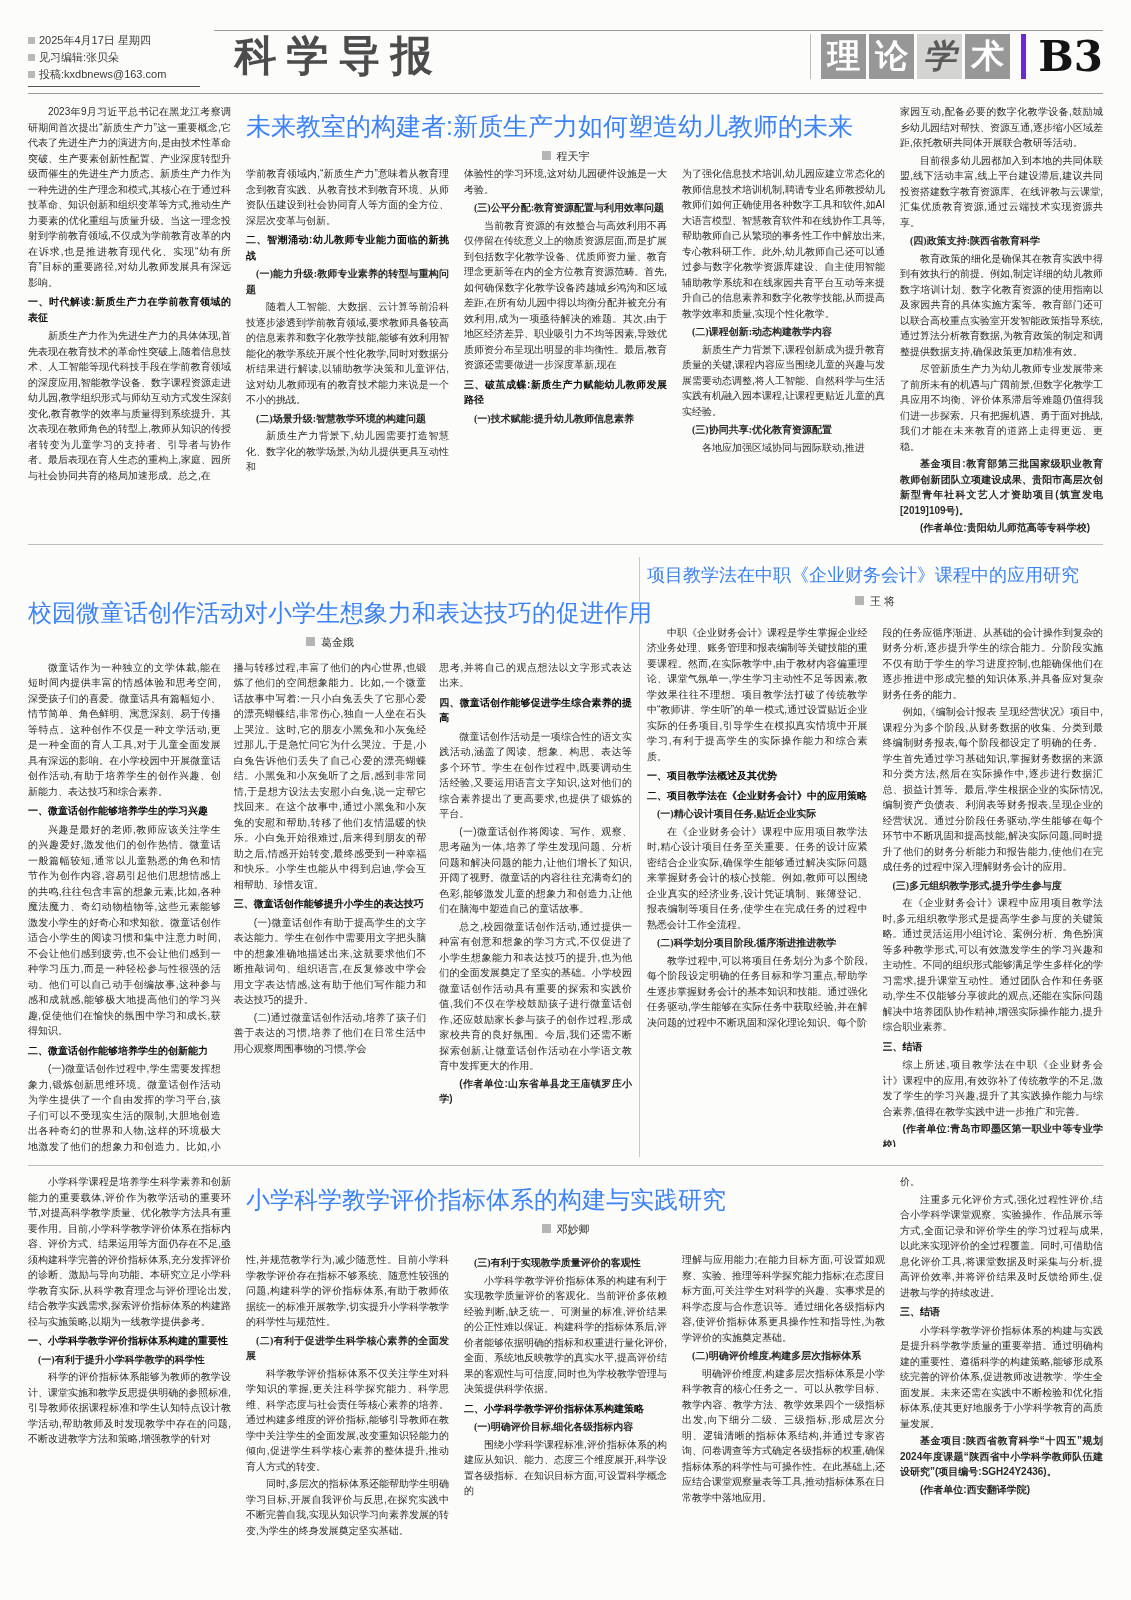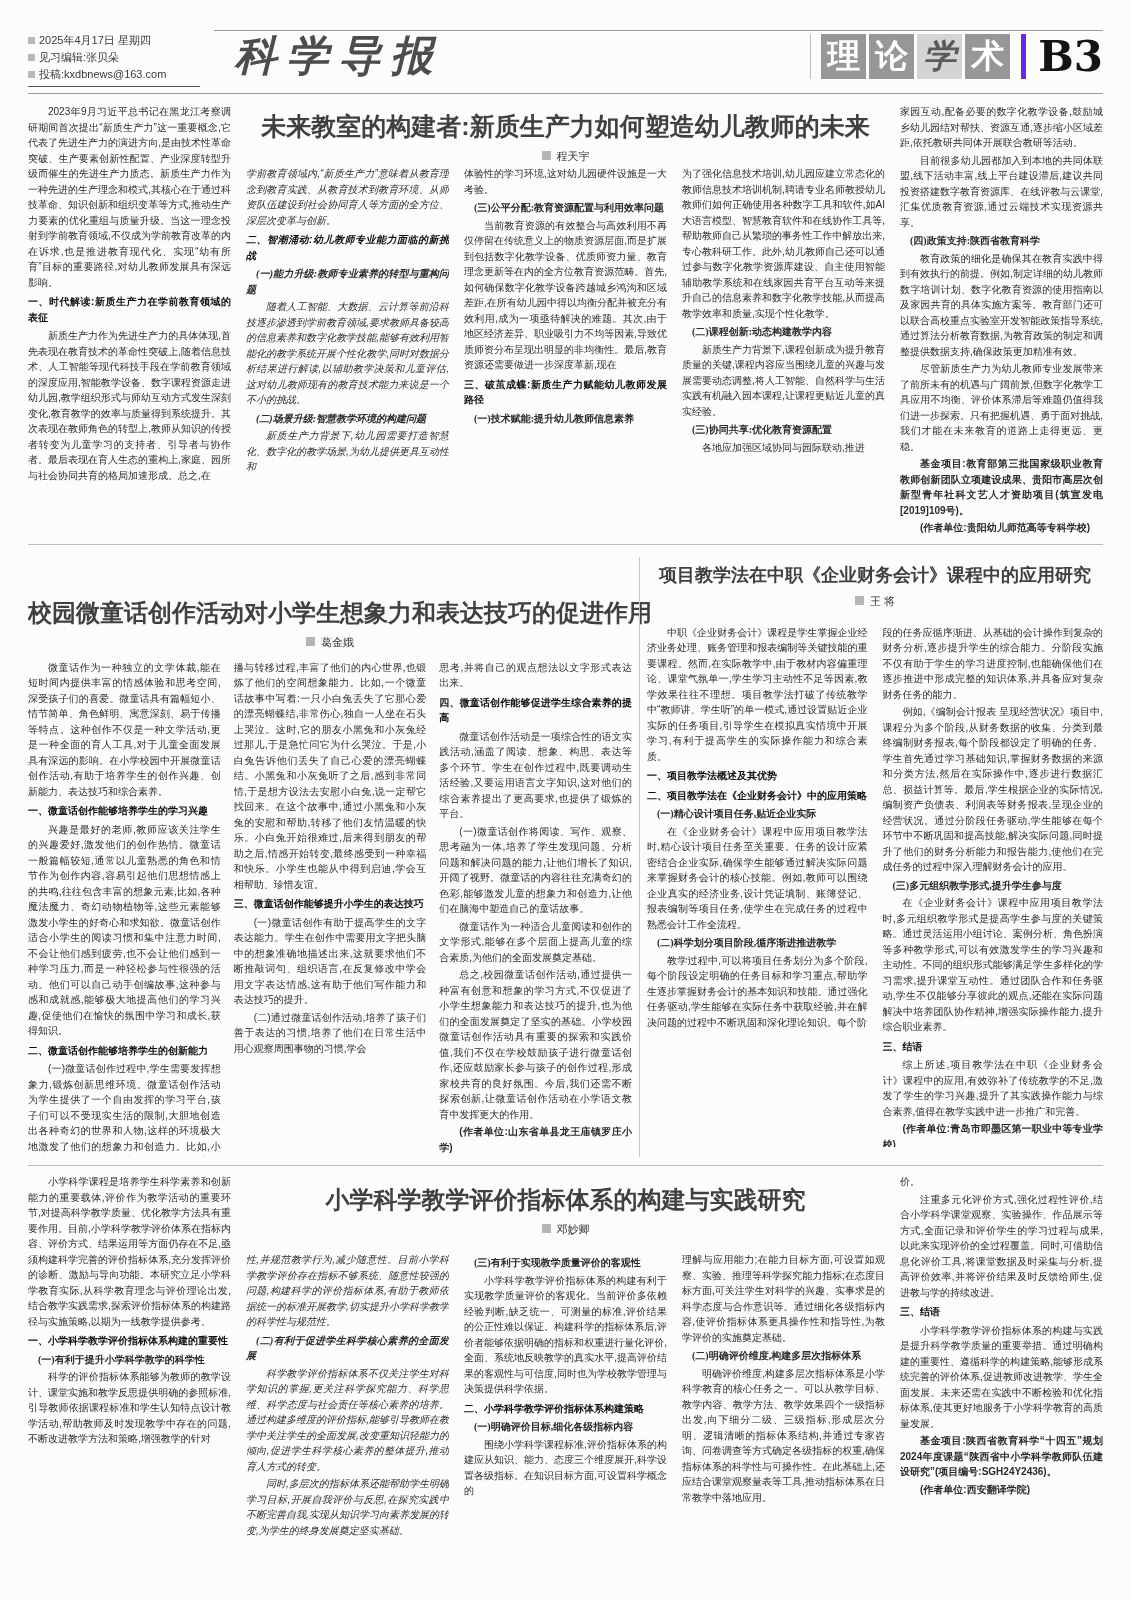--- a/index.html
+++ b/index.html
@@ -7,47 +7,47 @@
         font-family:"Liberation Sans", sans-serif;box-sizing:border-box;padding:26px 28px 4px 28px;overflow:hidden;}
   
   .hdr{position:relative;height:68px;margin-bottom:10px;}
   .hdr-topline{position:absolute;left:186px;right:0;top:4px;height:1px;background:#9a9a9a;}
   .hdr-botline{position:absolute;left:0;right:0;bottom:0;height:1px;background:#9a9a9a;}
   .hdr-left{width:172px;font-size:11px;line-height:17px;color:#3a3a3a;border-bottom:1px solid #555;
             padding-bottom:3px;display:inline-block;vertical-align:top;margin-top:6px;}
   .hdr-left .row{white-space:nowrap;}
   .bull{display:inline-block;width:7px;height:7px;background:#b9b9b9;margin-right:4px;}
   .masthead{display:inline-block;vertical-align:top;margin-left:30px;margin-top:2px;
-            font-family:"DejaVu Serif", serif;font-style:italic;font-weight:700;font-size:42px;
+            font-family:"DejaVu Serif", serif;font-weight:700;font-size:42px;
             letter-spacing:10px;color:#4c4c4c;}
   .hdr-right{position:absolute;right:0;top:8px;display:flex;align-items:center;
              border-left:1px solid #bdbdbd;padding-left:10px;}
   .secbox{width:45px;height:45px;margin-right:3px;background:#979797;color:#fff;display:flex;
           align-items:center;justify-content:center;font-size:33px;font-weight:700;}
   .secbox.light{background:#d4d4d2;color:#5a5a5a;font-family:"DejaVu Serif", serif;font-style:italic;}
   .pageno{font-family:"DejaVu Serif", serif;font-weight:700;font-size:42px;color:#141414;
           border-left:5px solid #6d28d9;padding-left:12px;margin-left:8px;line-height:45px;}
   
   .col{overflow:hidden;font-size:10px;line-height:1.55;text-align:justify;}
   .blk{margin:0 0 2px 0;}
   .blk.p,.blk.fund,.blk.attr{text-indent:2em;}
   .blk.h{font-weight:700;color:#101010;margin:4px 0 3px 0;}
   .blk.k{font-weight:700;font-family:"Liberation Serif", serif;margin:3px 0 2px 0;text-indent:1em;}
   .blk.fund,.blk.attr{font-weight:700;}
-  .hl{margin:0;font-weight:700;color:#404040;white-space:nowrap;text-align:center;line-height:1.15;}
+  .hl{margin:0;font-weight:400;color:#3b82f6;white-space:nowrap;text-align:left;line-height:1.15;}
   .byline{text-align:center;font-size:11px;color:#333;margin-top:8px;}
   .bsq{display:inline-block;width:9px;height:9px;background:#b5b5b5;margin-right:6px;}
   
   .art-top{display:grid;grid-template-columns:repeat(5,1fr);grid-template-rows:62px 1fr;
            column-gap:15px;height:432px;overflow:hidden;}
   .art-top .hl-wrap{grid-column:2/5;grid-row:1;padding-top:8px;}
   .hl-1{font-size:25px;}
   .gfull-l{grid-column:1;grid-row:1/3;}
   .gfull-r{grid-column:5;grid-row:1/3;}
-  .g2{grid-column:2;grid-row:2;font-style:italic;} .g3{grid-column:3;grid-row:2;} .g4{grid-column:4;grid-row:2;}
+  .g2{grid-column:2;grid-row:2;} .g3{grid-column:3;grid-row:2;} .g4{grid-column:4;grid-row:2;}
   
   .hrule{height:1px;background:#bcbcbc;margin:8px 0;}
   .band{display:flex;height:604px;overflow:hidden;}
   .art-mid2{width:604px;margin-top:40px;}
   .vrule{width:1px;background:#c8c8c8;margin:4px 7px 0 7px;}
   .art-mid3{flex:1;}
   .hl-2{font-size:24px;padding-top:6px;}
   .hl-3{font-size:18px;padding-top:12px;}
   .cols3{display:grid;grid-template-columns:repeat(3,1fr);column-gap:13px;height:528px;overflow:hidden;margin-top:10px;}
   .cols2{display:grid;grid-template-columns:repeat(2,1fr);column-gap:15px;height:522px;overflow:hidden;margin-top:16px;}
@@ -141,21 +141,20 @@
             <div class="blk pc">播与转移过程,丰富了他们的内心世界,也锻炼了他们的空间想象能力。比如,一个微童话故事中写着:一只小白兔丢失了它那心爱的漂亮蝴蝶结,非常伤心,独自一人坐在石头上哭泣。这时,它的朋友小黑兔和小灰兔经过那儿,于是急忙问它为什么哭泣。于是,小白兔告诉他们丢失了自己心爱的漂亮蝴蝶结。小黑兔和小灰兔听了之后,感到非常同情,于是想方设法去安慰小白兔,说一定帮它找回来。在这个故事中,通过小黑兔和小灰兔的安慰和帮助,转移了他们友情温暖的快乐。小白兔开始很难过,后来得到朋友的帮助之后,情感开始转变,最终感受到一种幸福和快乐。小学生也能从中得到启迪,学会互相帮助、珍惜友谊。</div>
             <div class="blk h">三、微童话创作能够提升小学生的表达技巧</div>
             <div class="blk p">(一)微童话创作有助于提高学生的文字表达能力。学生在创作中需要用文字把头脑中的想象准确地描述出来,这就要求他们不断推敲词句、组织语言,在反复修改中学会用文字表达情感,这有助于他们写作能力和表达技巧的提升。</div>
             <div class="blk p">(二)通过微童话创作活动,培养了孩子们善于表达的习惯,培养了他们在日常生活中用心观察周围事物的习惯,学会</div>
           </div>
         <div class="col">
             <div class="blk pc">思考,并将自己的观点想法以文字形式表达出来。</div>
             <div class="blk h">四、微童话创作能够促进学生综合素养的提高</div>
             <div class="blk p">微童话创作活动是一项综合性的语文实践活动,涵盖了阅读、想象、构思、表达等多个环节。学生在创作过程中,既要调动生活经验,又要运用语言文字知识,这对他们的综合素养提出了更高要求,也提供了锻炼的平台。</div>
             <div class="blk p">(一)微童话创作将阅读、写作、观察、思考融为一体,培养了学生发现问题、分析问题和解决问题的能力,让他们增长了知识,开阔了视野。微童话的内容往往充满奇幻的色彩,能够激发儿童的想象力和创造力,让他们在脑海中塑造自己的童话故事。</div>
-            <div class="blk p">微童话作为一种适合儿童阅读和创作的文学形式,能够在多个层面上提高儿童的综合素质,为他们的全面发展奠定基础。</div>
             <div class="blk p">总之,校园微童话创作活动,通过提供一种富有创意和想象的学习方式,不仅促进了小学生想象能力和表达技巧的提升,也为他们的全面发展奠定了坚实的基础。小学校园微童话创作活动具有重要的探索和实践价值,我们不仅在学校鼓励孩子进行微童话创作,还应鼓励家长参与孩子的创作过程,形成家校共育的良好氛围。今后,我们还需不断探索创新,让微童话创作活动在小学语文教育中发挥更大的作用。</div>
             <div class="blk attr">(作者单位:山东省单县龙王庙镇罗庄小学)</div>
           </div>
       </div>
     </section>
     <div class="vrule"></div>
     <section class="art-mid3">
       <h1 class="hl hl-3">项目教学法在中职《企业财务会计》课程中的应用研究</h1>
       <div class="byline"><span class="bsq"></span><span>王 将</span></div>
       <div class="cols2">

